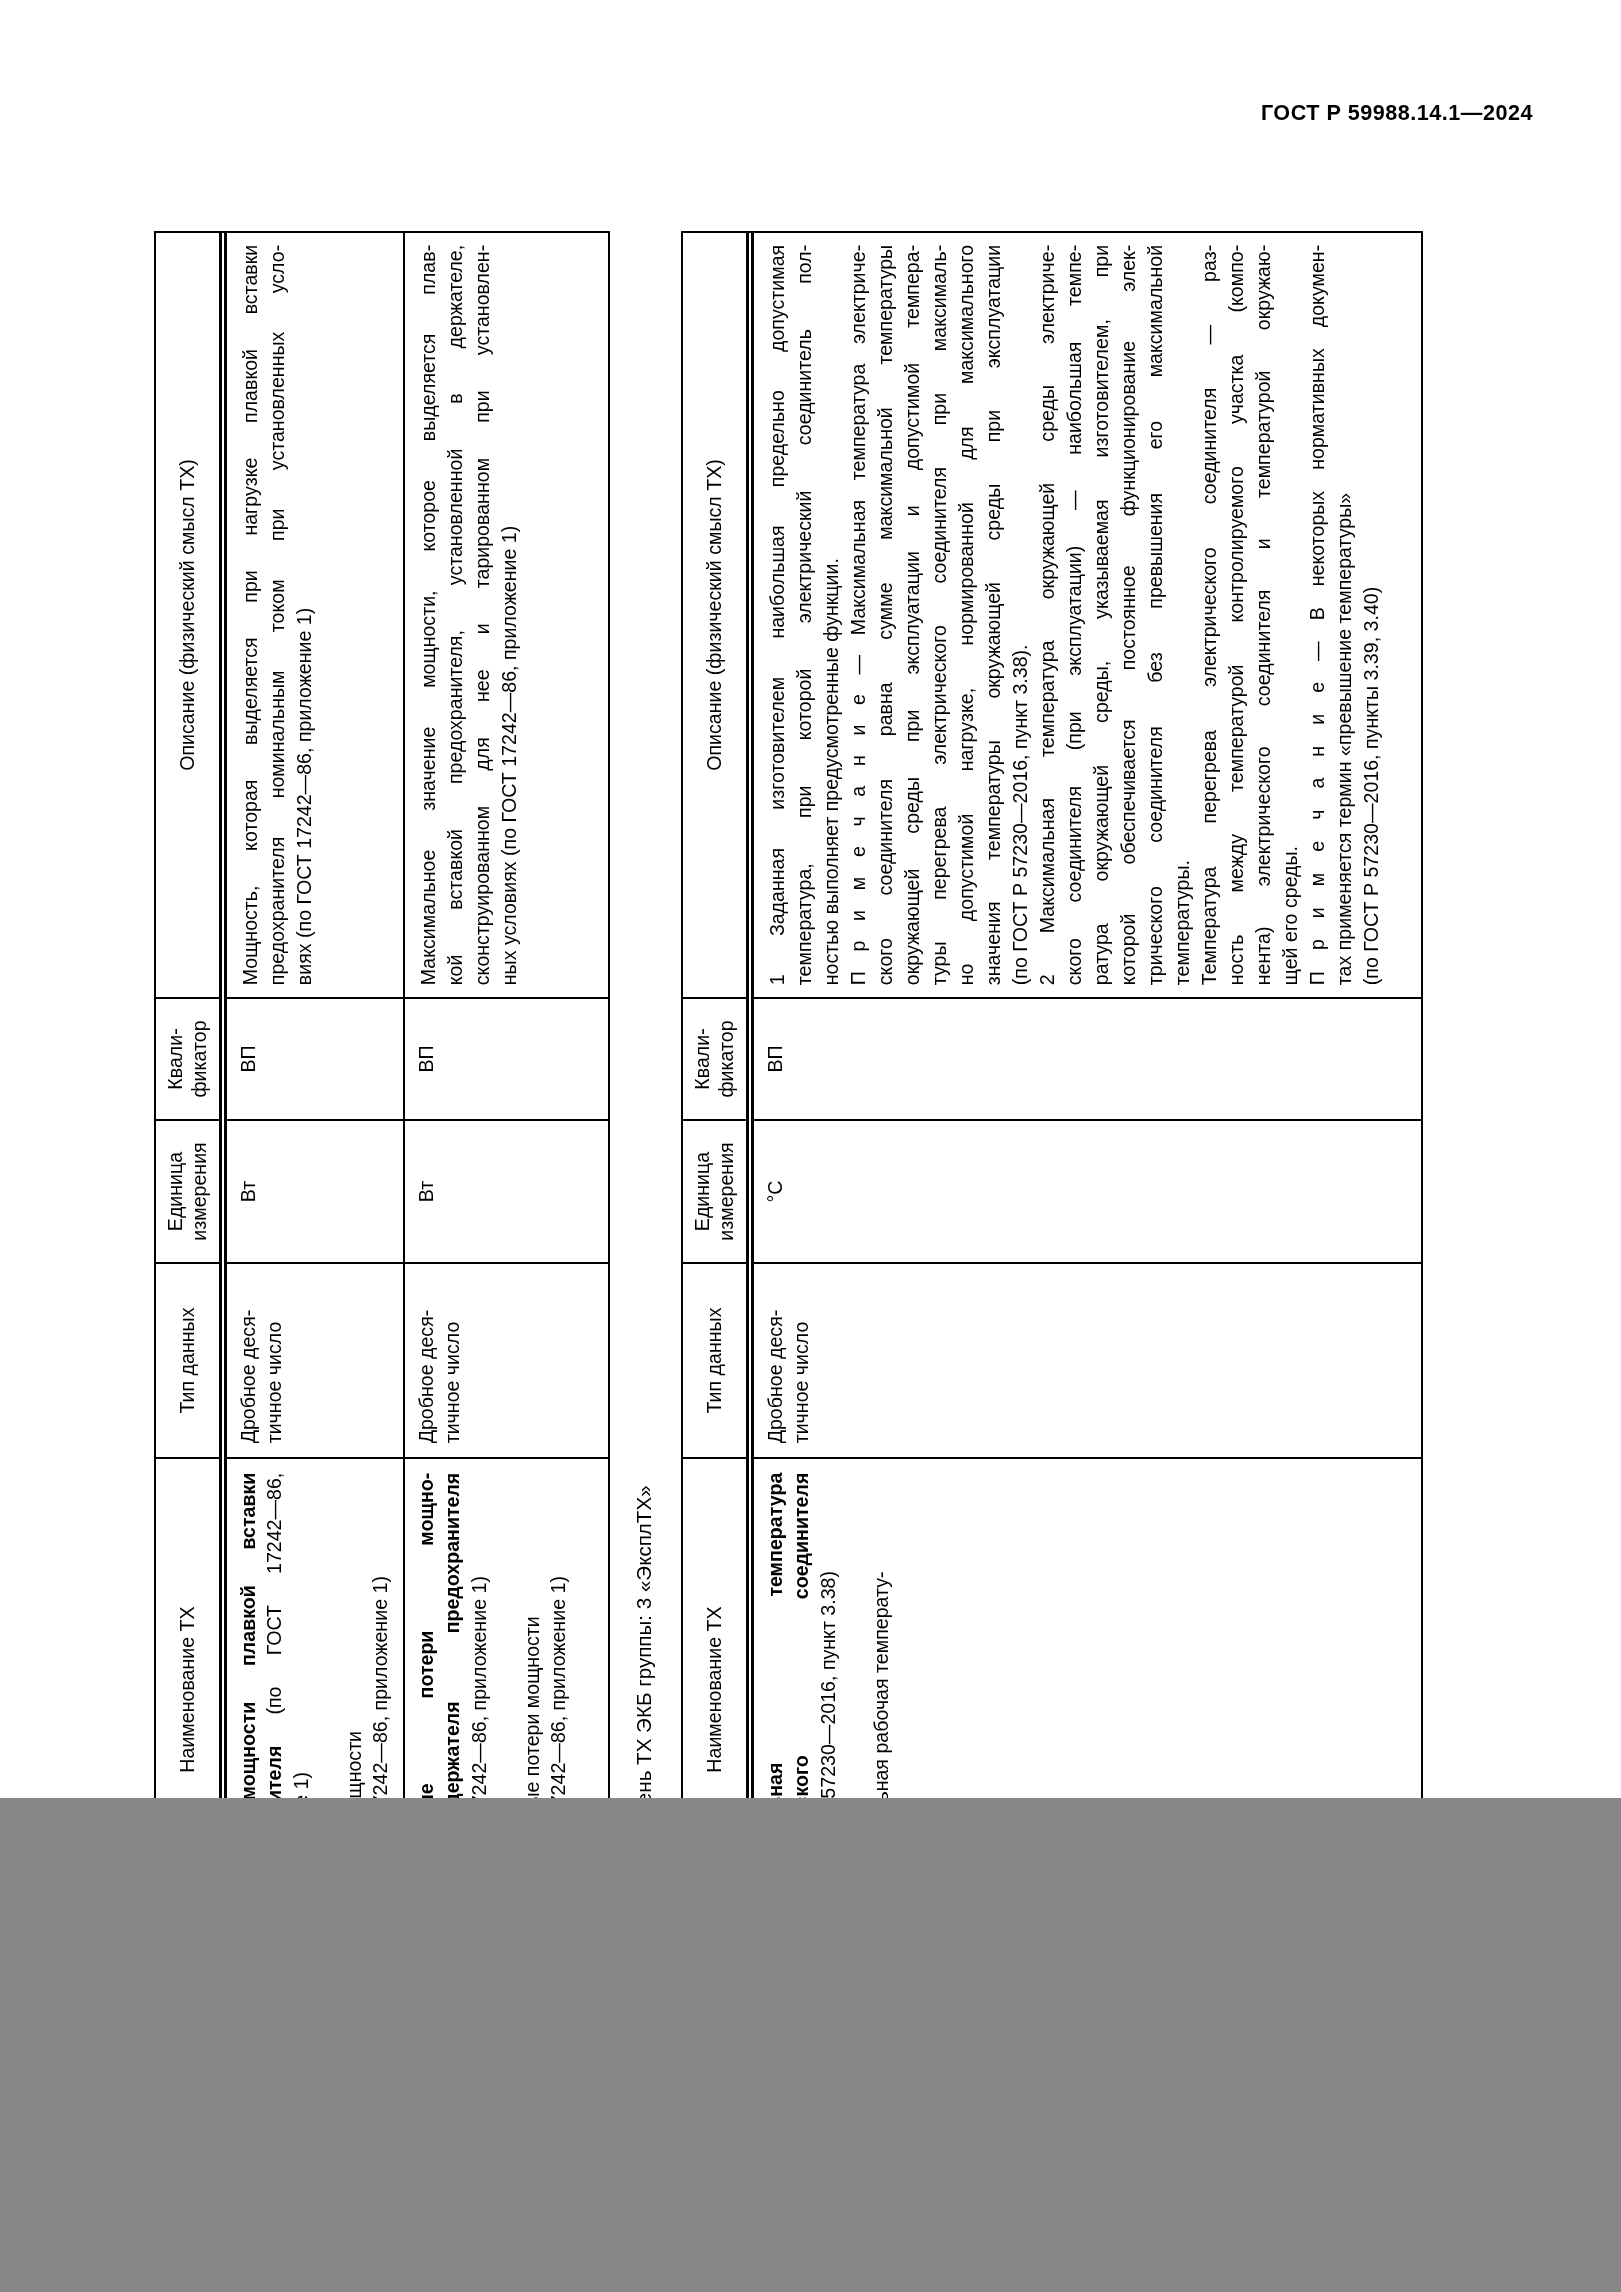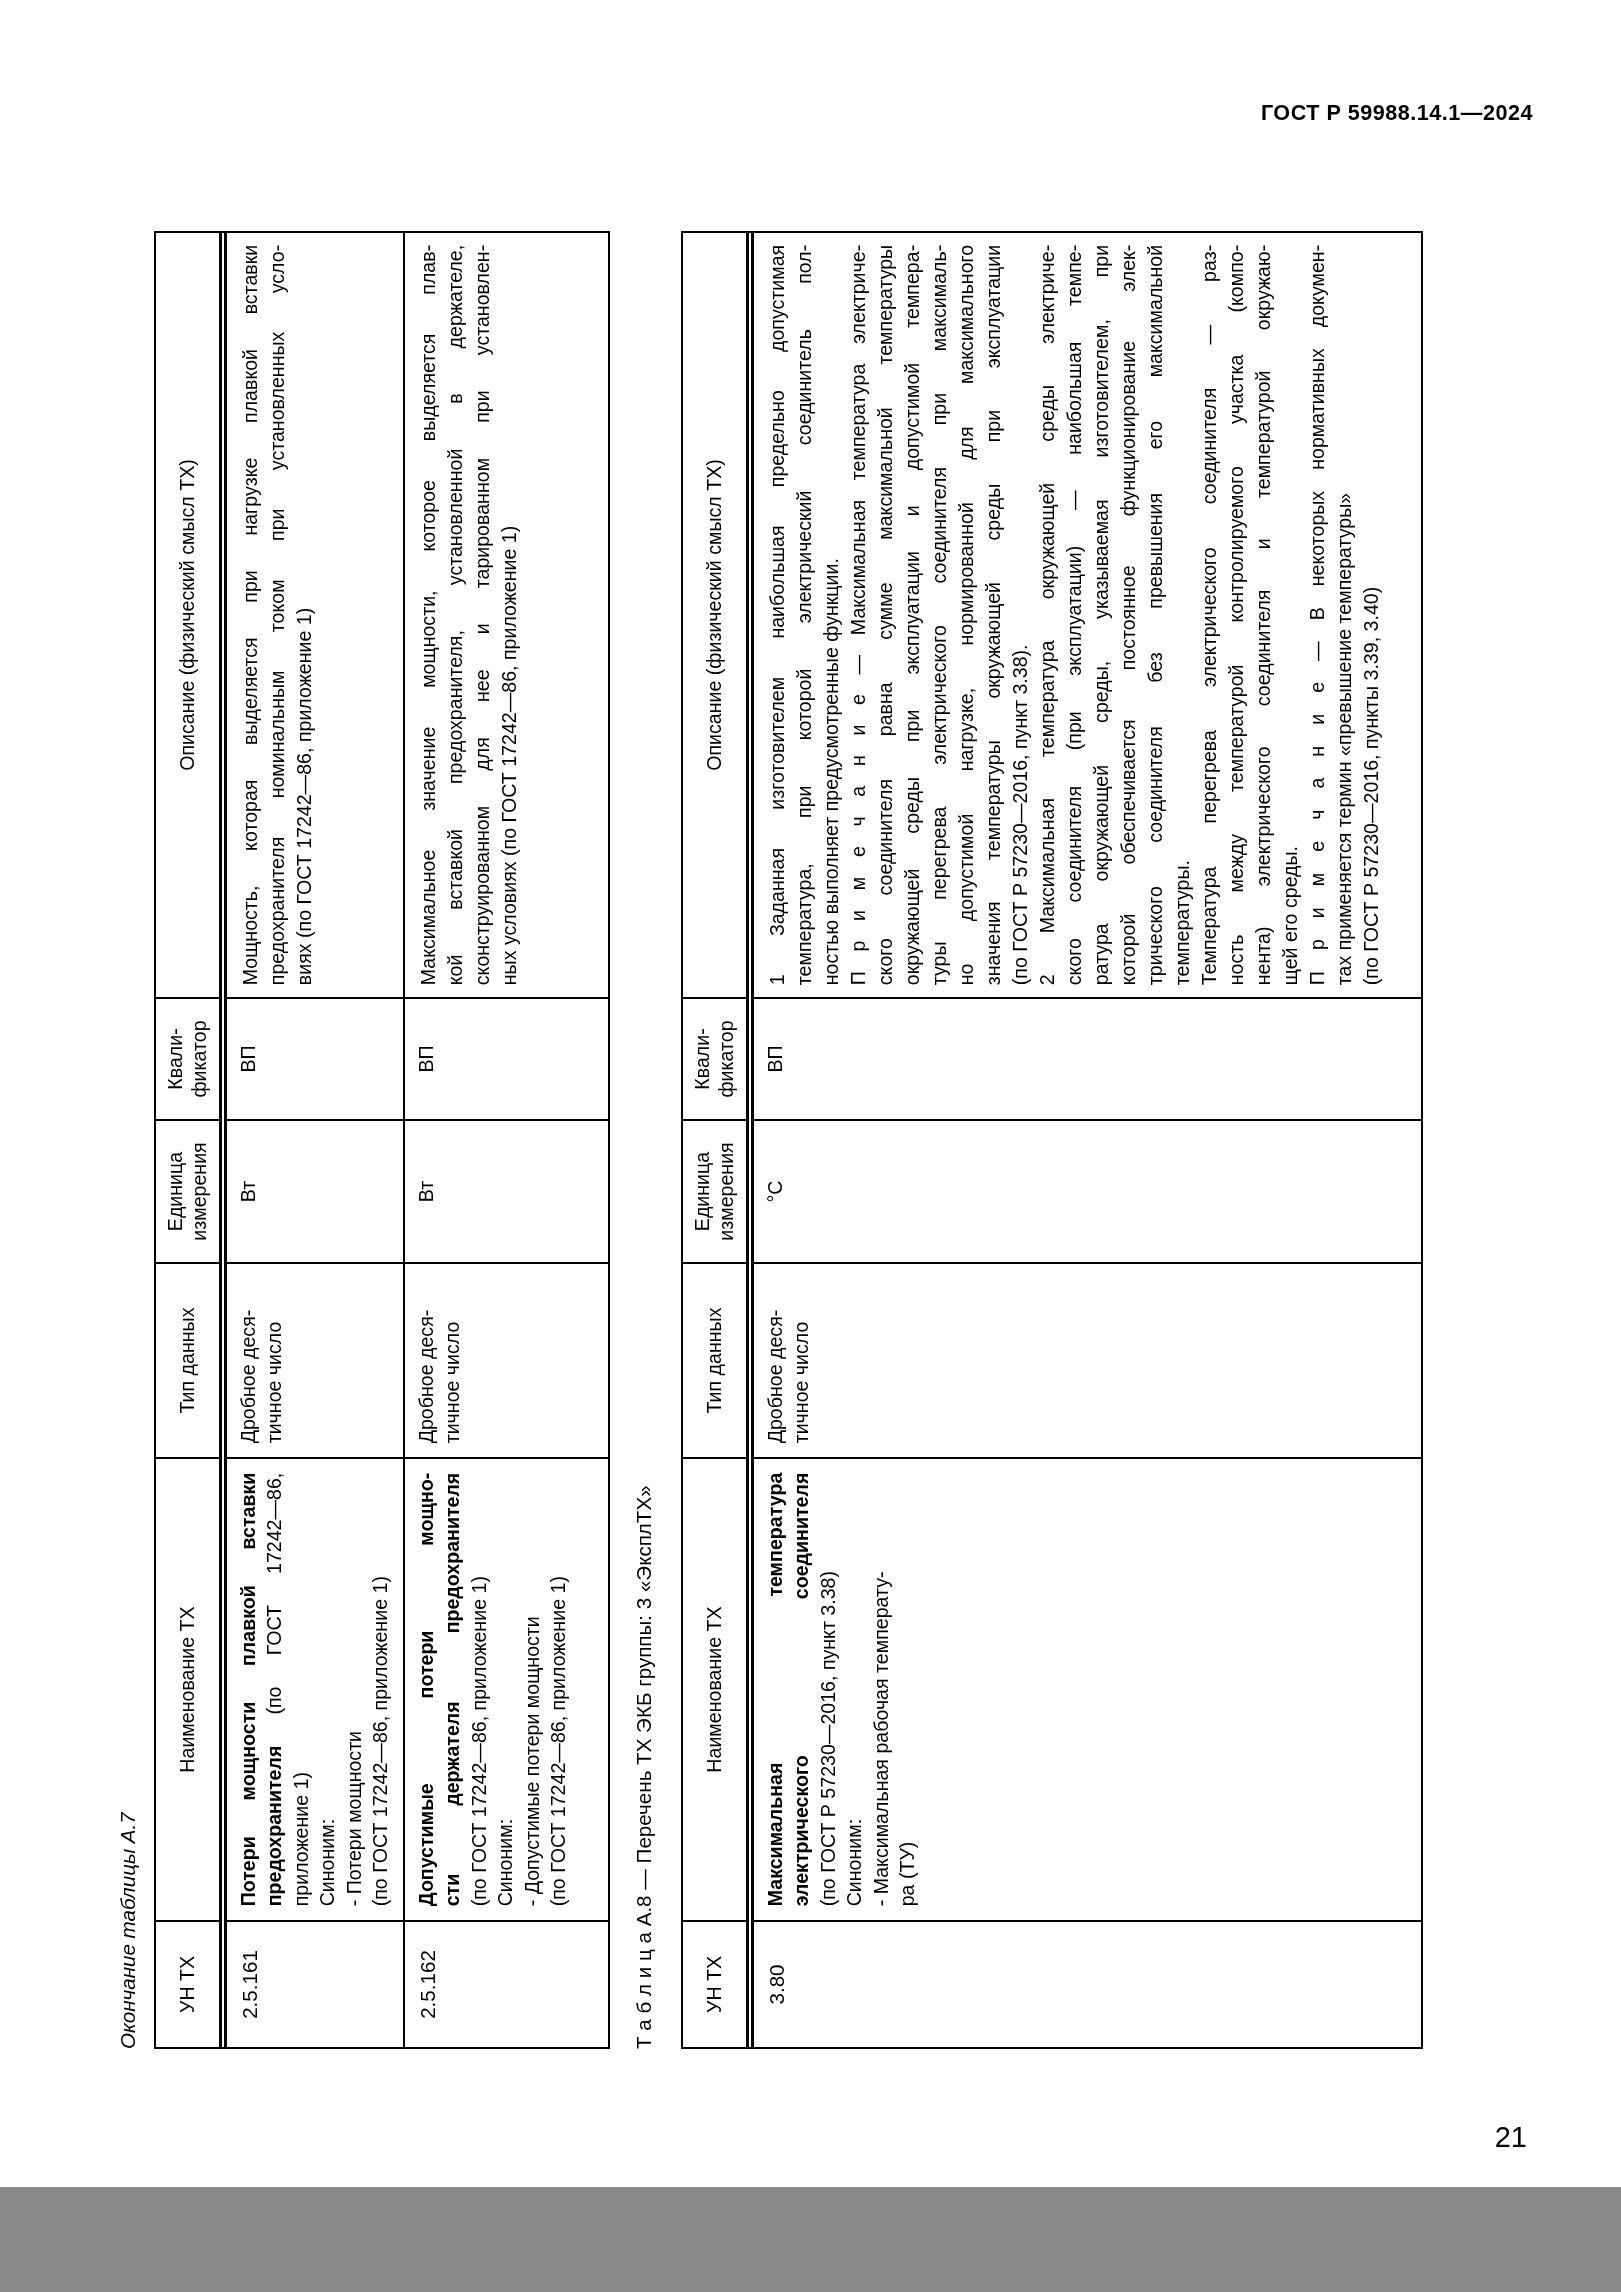--- a/index.html
+++ b/index.html
@@ -1,17 +1,17 @@
 <!DOCTYPE html>
 <html><head>
 <meta charset="utf-8">
 <style>
   html,body { margin:0; padding:0; background:#888; }
   .page {
-    position:relative; width:1621px; height:2187px; margin:0 auto;
+    position:relative; width:1621px; height:1798px; margin:0 auto;
     background:#ffffff; color:#000;
     font-family:"Liberation Sans", sans-serif;
     overflow:hidden;
   }
   .runhead { position:absolute; top:100px; right:88px; font-size:21.6px; font-weight:bold; letter-spacing:0.5px; }
   .pagenum { position:absolute; top:2121px; right:94px; font-size:29px; }
 
   .rotwrap { position:absolute; }
   .rotinner { position:absolute; left:0; top:0; transform-origin:0 0; }
 

